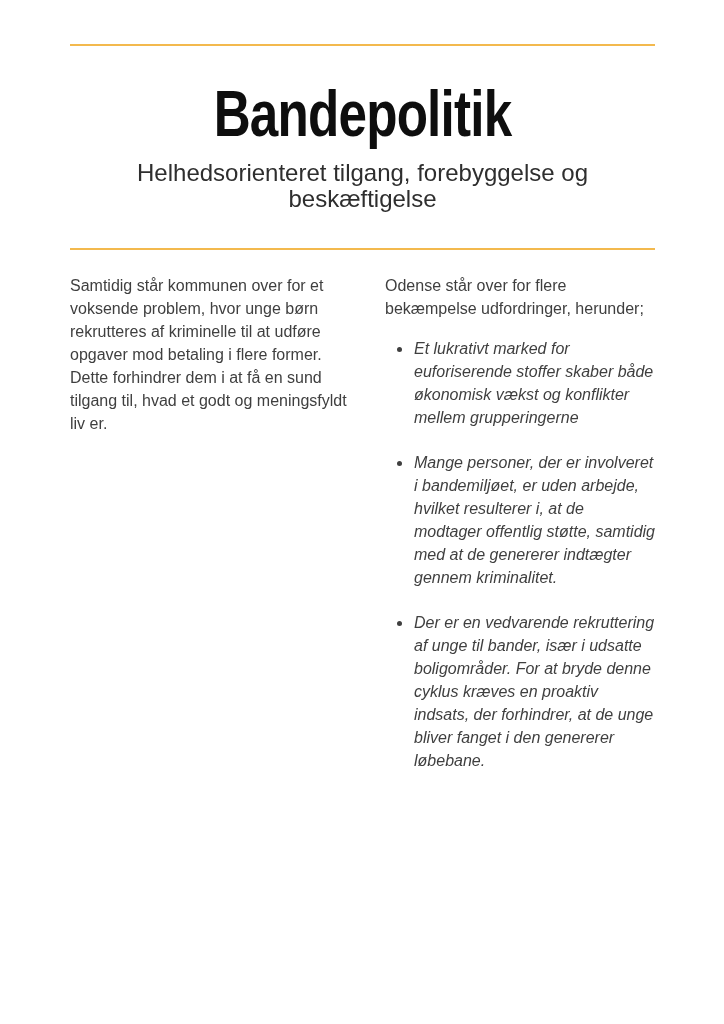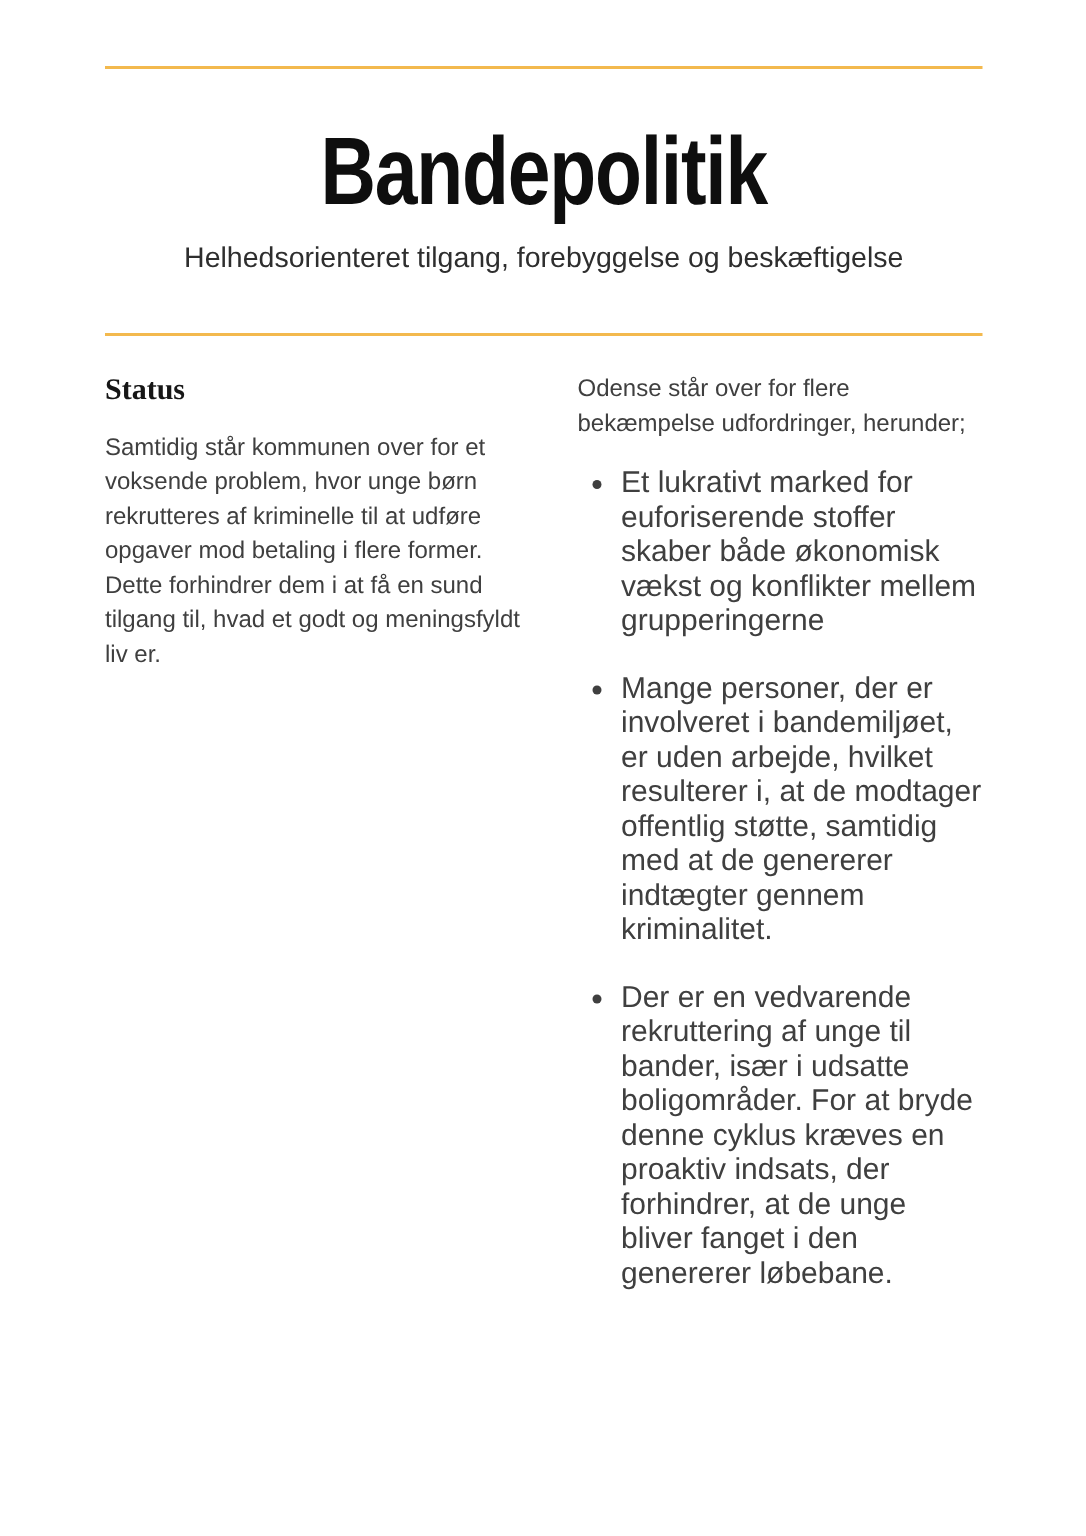--- a/index.html
+++ b/index.html
@@ -34,21 +34,21 @@
     font-size: 64px;
     line-height: 64px;
     letter-spacing: -1px;
     color: #0e0e0e;
     transform: scaleX(0.80);
     transform-origin: 50% 50%;
     white-space: nowrap;
   }
   p.page-subtitle {
     margin: 14px 0 0 0;
-    font-size: 19px;
+    font-size: 24px;
     line-height: 26px;
     color: #2e2e2e;
   }
 
   .columns {
     margin-top: 24px;
     display: grid;
     grid-template-columns: 285px 270px;
     column-gap: 30px;
   }
@@ -68,25 +68,26 @@
     white-space: pre-wrap;
   }
   .columns p.body-text:last-child { margin-bottom: 12px; }
 
   ul.bullet-list {
     margin: 0;
     padding: 0 0 0 28px;
     list-style: disc;
   }
   ul.bullet-list li {
-    font-size: 20px;
+    font-size: 16px;
     line-height: 23px;
     color: var(--body_text, #3F3F3F);
     margin: 0 0 22px 0;
     padding-left: 1px;
+    font-style: italic;
   }
   ul.bullet-list li:last-child { margin-bottom: 0; }
 
   .footer-rule {
     position: absolute;
     left: 36px;
     right: 6px;
     top: 961px;
     border-top: 2px solid var(--footer_line, #EDE5D6);
   }
@@ -110,21 +111,20 @@
     <header>
       <h1 class="page-title">Bandepolitik</h1>
       <p class="page-subtitle">Helhedsorienteret tilgang, forebyggelse og beskæftigelse</p>
     </header>
 
     <hr class="accent-rule bottom">
 
     <div class="columns">
 
       <section class="col col-left">
-        <h2 class="section-heading">Status</h2>
         <p class="body-text">Samtidig står kommunen over for et voksende problem, hvor unge børn rekrutteres af kriminelle til at udføre opgaver mod betaling i flere former. Dette forhindrer dem i at få en sund tilgang til, hvad et godt og meningsfyldt liv er.</p>
       </section>
 
       <section class="col col-right">
         <p class="body-text">Odense står over for flere bekæmpelse udfordringer, herunder;</p>
         <ul class="bullet-list">
           <li>Et lukrativt marked for euforiserende stoffer skaber både økonomisk vækst og konflikter mellem grupperingerne</li>
           <li>Mange personer, der er involveret i bandemiljøet, er uden arbejde, hvilket resulterer i, at de modtager offentlig støtte, samtidig med at de genererer indtægter gennem kriminalitet.</li>
           <li>Der er en vedvarende rekruttering af unge til bander, især i udsatte boligområder. For at bryde denne cyklus kræves en proaktiv indsats, der forhindrer, at de unge bliver fanget i den genererer løbebane.</li>
         </ul>

